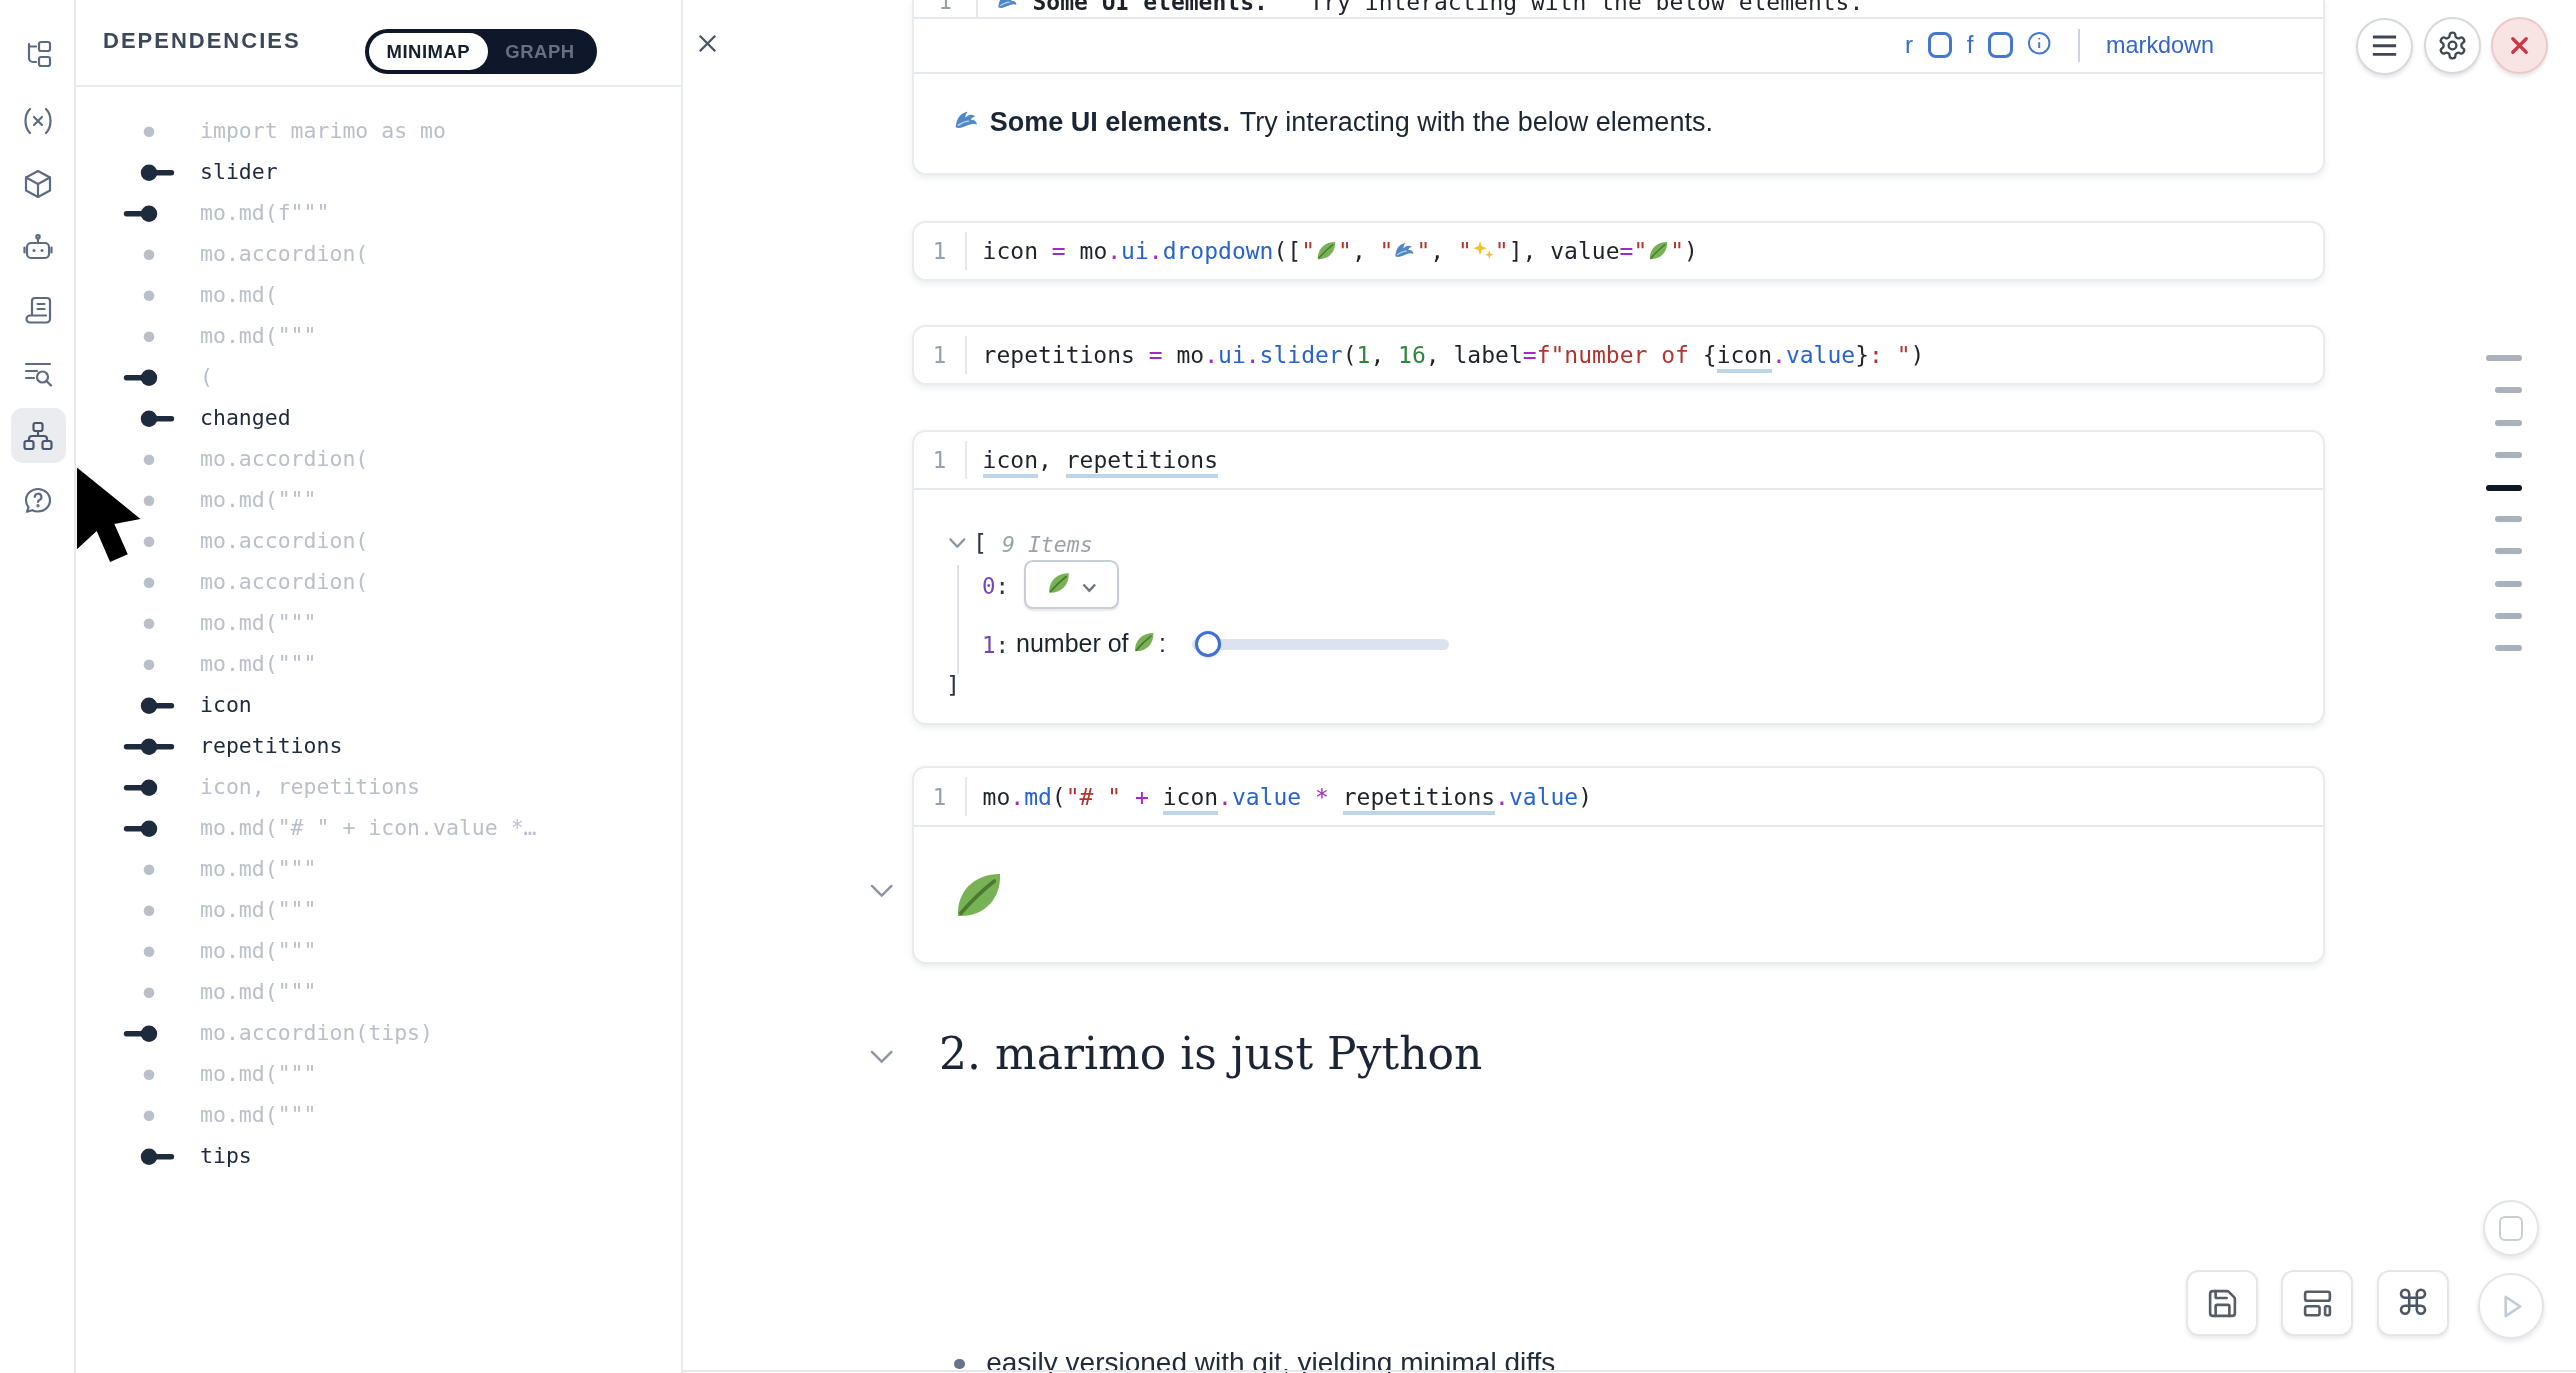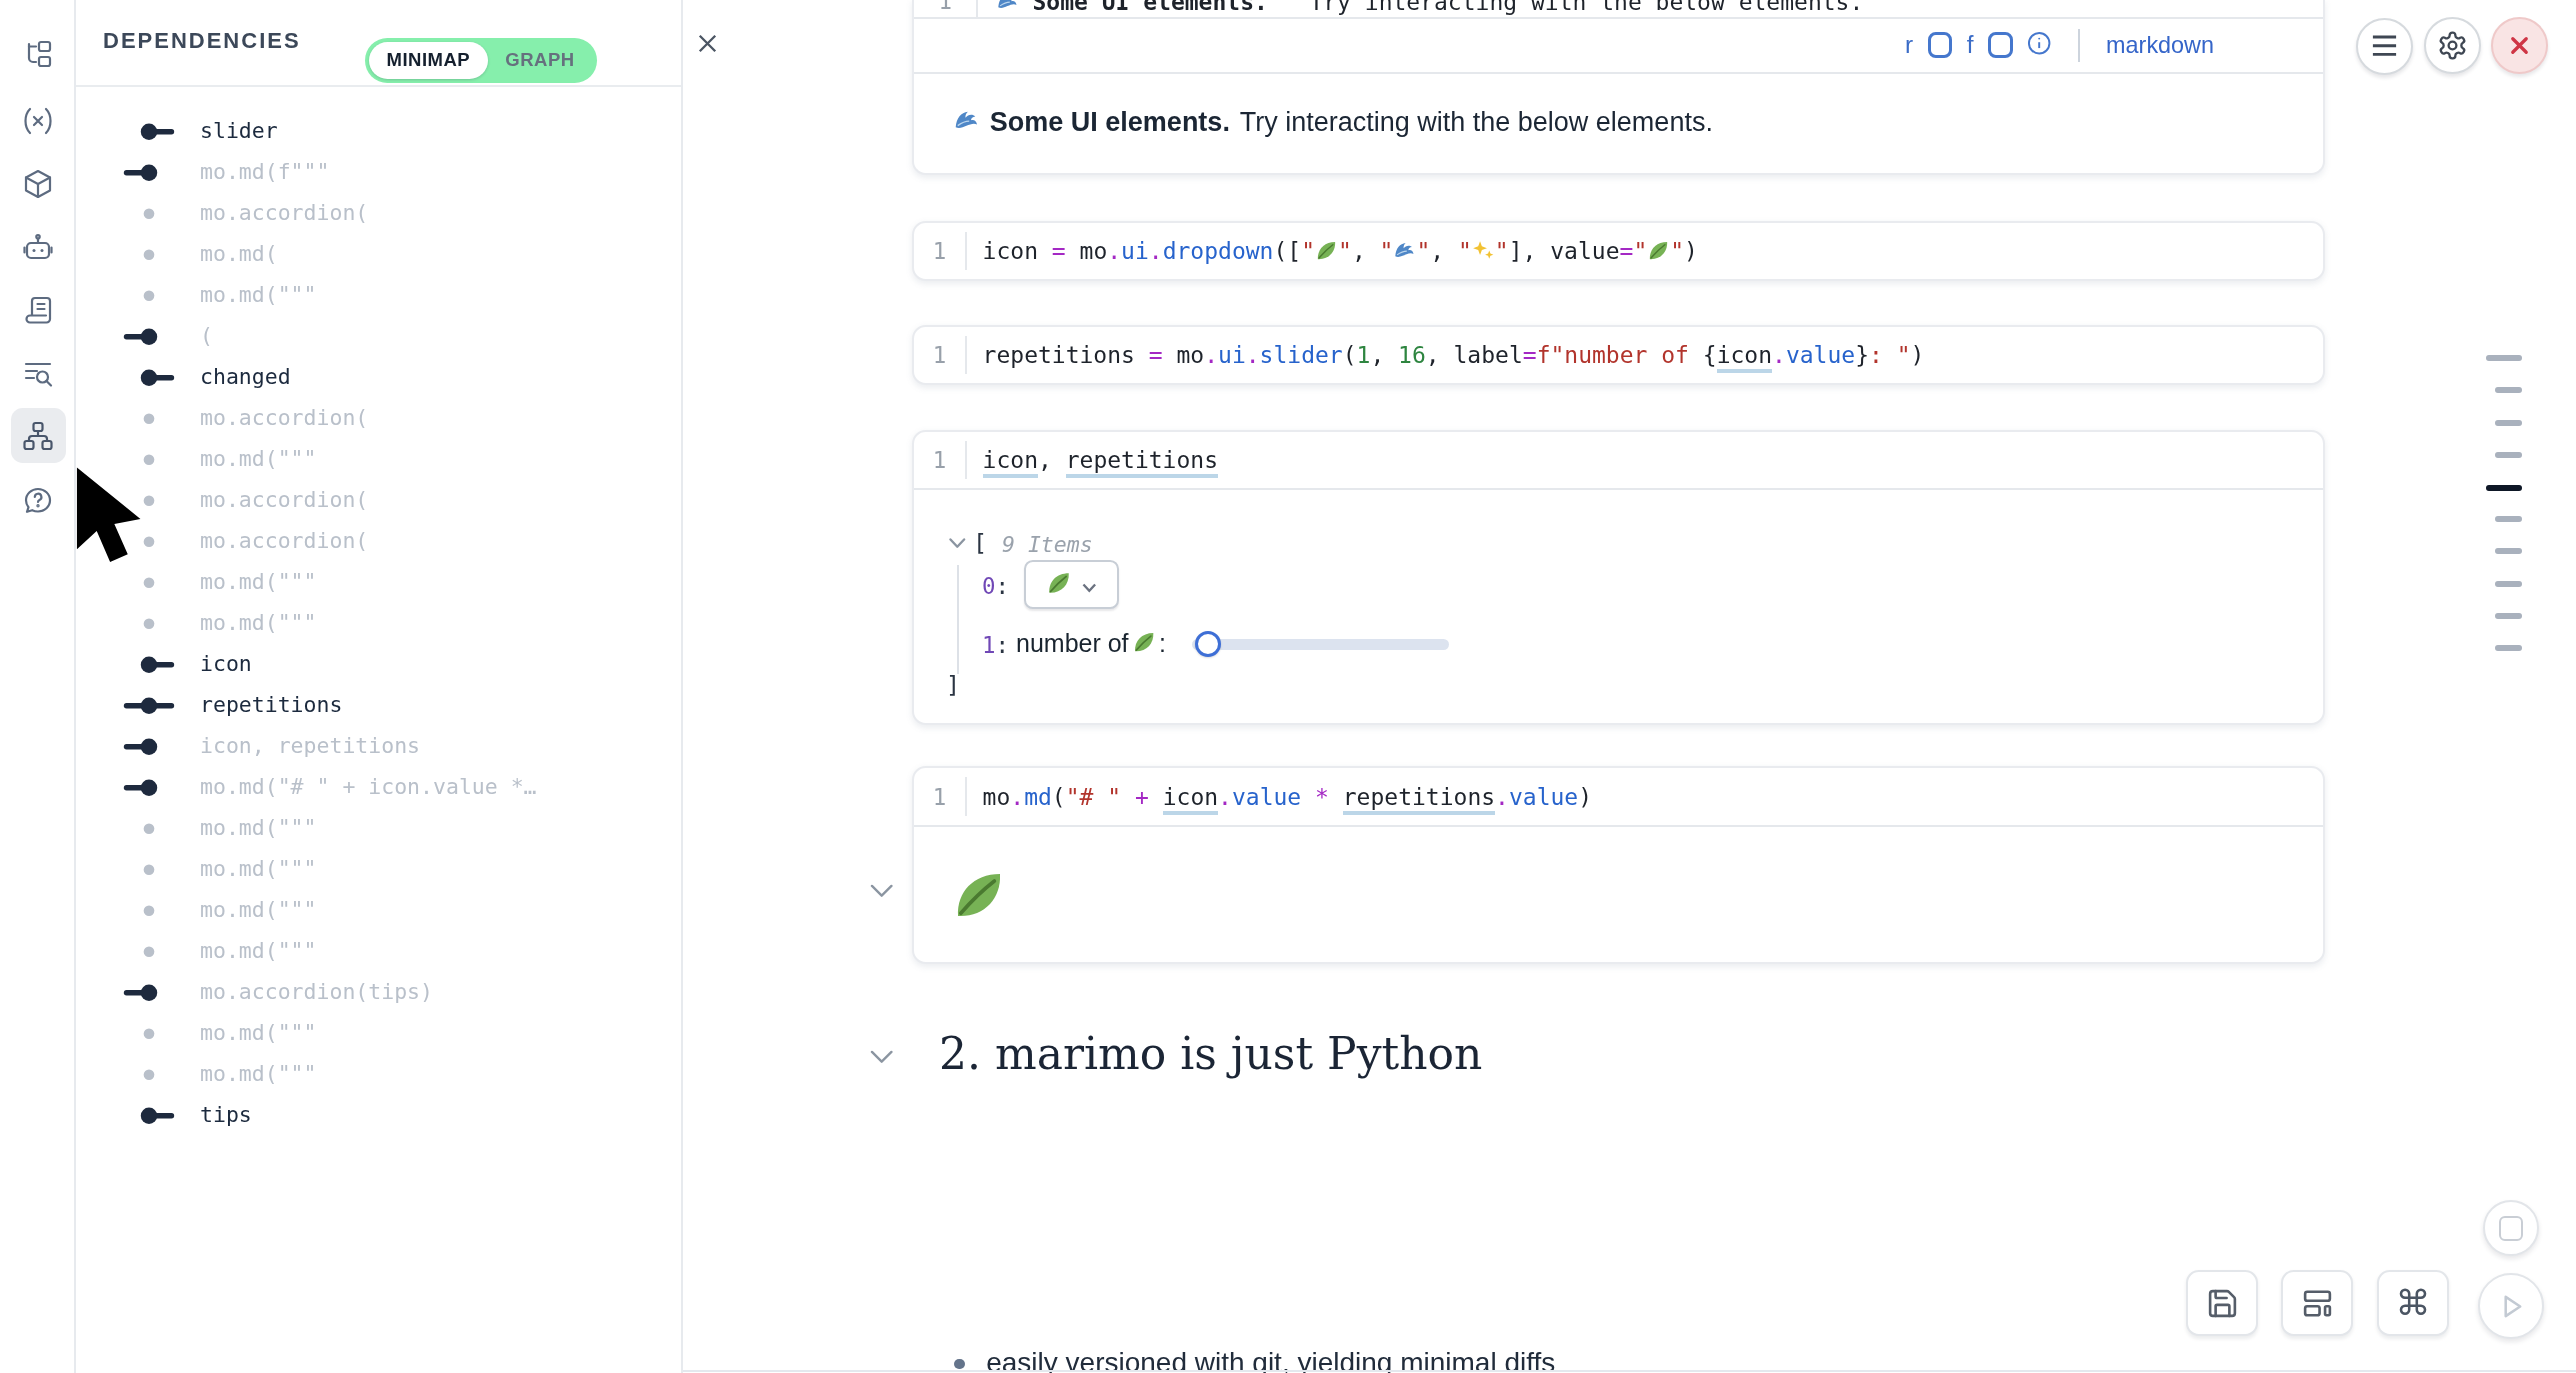--- a/index.html
+++ b/index.html
@@ -10,21 +10,21 @@
   #rail { position:absolute; left:0; top:0; width:76px; height:1374px; border-right:2px solid #e7eaee; background:#fff; z-index:5;}
   .rail-btn { position:absolute; left:10.7px; width:55px; height:55px; display:flex; align-items:center; justify-content:center; border-radius:11.7px; cursor:pointer; }
   .rail-btn svg { width:32px; height:32px; stroke:#5d6b80; stroke-width:2.2; fill:none; stroke-linecap:round; stroke-linejoin:round; }
   .rail-btn.active { background:#eaecef; }
   .rail-btn.active svg { stroke:#49566b; }
 
   
   #panel { position:absolute; left:76px; top:0; width:607px; height:1374px; background:#fff; border-right:2px solid #e7eaee; }
   #panel-header { position:relative; height:87px; border-bottom:2px solid #e9ecef; }
   #panel-title { position:absolute; left:27px; top:28px; font-size:22px; font-weight:700; letter-spacing:2px; color:#3c4859; }
-  #tab-group { position:absolute; left:289px; top:38px; width:232px; height:45px; background:#86efac; border-radius:22.4px; display:flex; padding:3.9px; }
+  #tab-group { position:absolute; left:289px; top:29px; width:232px; height:45px; background:#0f172a; border-radius:22.4px; display:flex; align-items:center; padding:3.9px; }
   .tab-chip { flex:0 0 auto; height:37px; border-radius:18.5px; display:flex; align-items:center; justify-content:center; font-size:18.5px; font-weight:700; letter-spacing:0.5px; cursor:pointer; padding:0 17.6px; }
   .tab-chip.on { background:#fff; color:#15202e; box-shadow:0 1px 2.9px rgba(15,23,42,.18); }
   .tab-chip.off { color:#66707e; }
   #panel-close { position:absolute; left:617px; top:29px; width:29px; height:29px; cursor:pointer; }
   #panel-close svg { width:29px; height:29px; stroke:#4b5563; stroke-width:2.4; }
 
   #minimap-list { position:absolute; left:0; top:87px; width:605px; padding-top:24.4px; }
   .mm-row { position:relative; height:41px; cursor:pointer; }
   .mm-marker { position:absolute; left:42px; top:10.7px; }
   .mm-label { position:absolute; left:124px; top:6.8px; font-family:"DejaVu Sans Mono",monospace; font-size:21.5px; color:#b9c0ca; white-space:pre; }
@@ -206,20 +206,26 @@
         <div class="tab-chip on">MINIMAP</div>
         <div class="tab-chip off">GRAPH</div>
       </div>
       <div id="panel-close">
         <svg viewBox="0 0 30 30">
             <path d="M7 7l16 16M23 7L7 23"></path>
           </svg>
       </div>
     </div>
     <div id="minimap-list">
+        <div class="mm-row">
+          <svg class="mm-marker" width="62" height="19.5" viewBox="0 0 64 20">
+            <circle cx="32" cy="10" r="5.5" fill="#b9c0ca"></circle>
+          </svg>
+          <span class="mm-label">import marimo as mo</span>
+        </div>
         <div class="mm-row active">
           <svg class="mm-marker" width="62" height="19.5" fill="#1e2a3e" viewBox="0 0 64 20">
             <rect x="32" y="7.2" width="26" height="5.6" rx="2.8"></rect>
             <circle cx="32" cy="10" r="8.5"></circle>
           </svg>
           <span class="mm-label">slider</span>
         </div>
         <div class="mm-row">
           <svg class="mm-marker" width="62" height="19.5" fill="#1e2a3e" viewBox="0 0 64 20">
             <rect x="6" y="7.2" width="26" height="5.6" rx="2.8"></rect>

